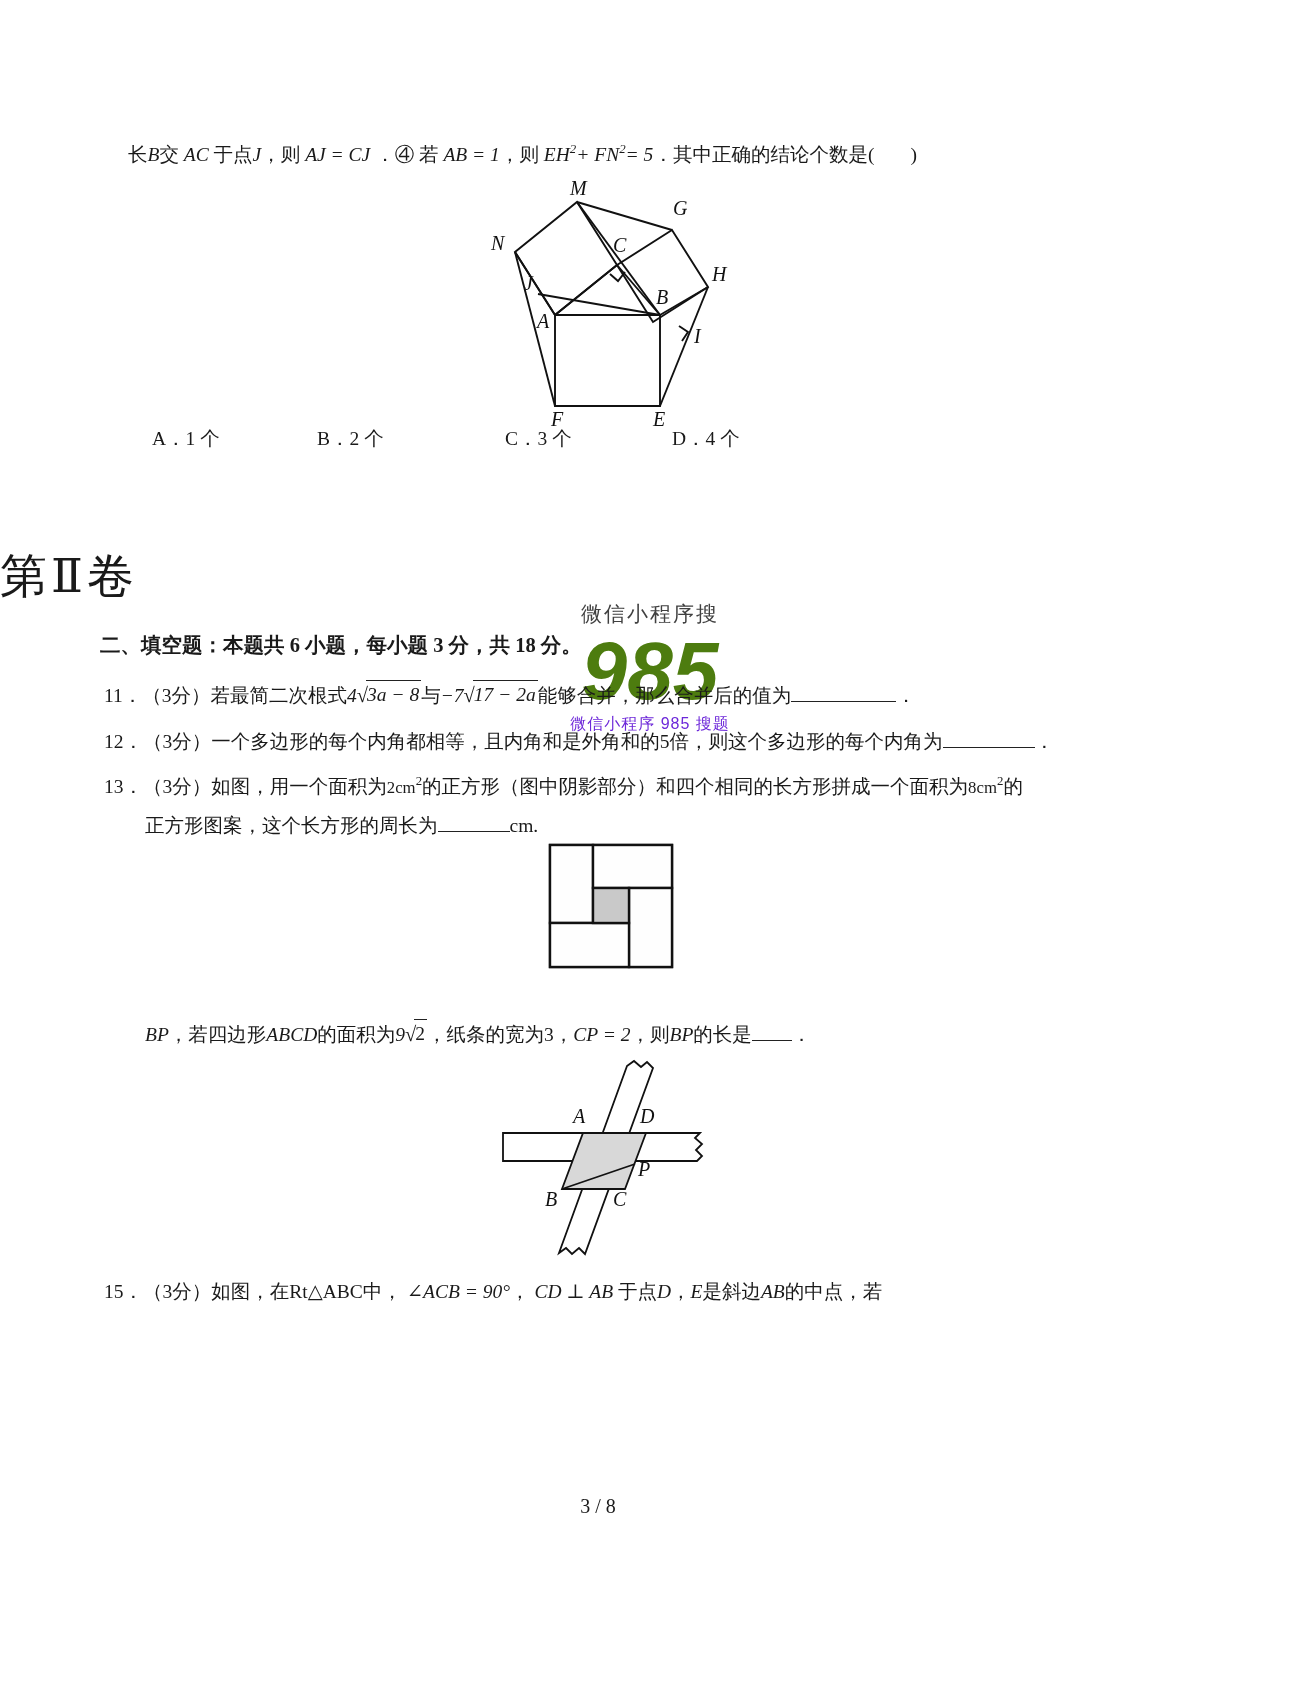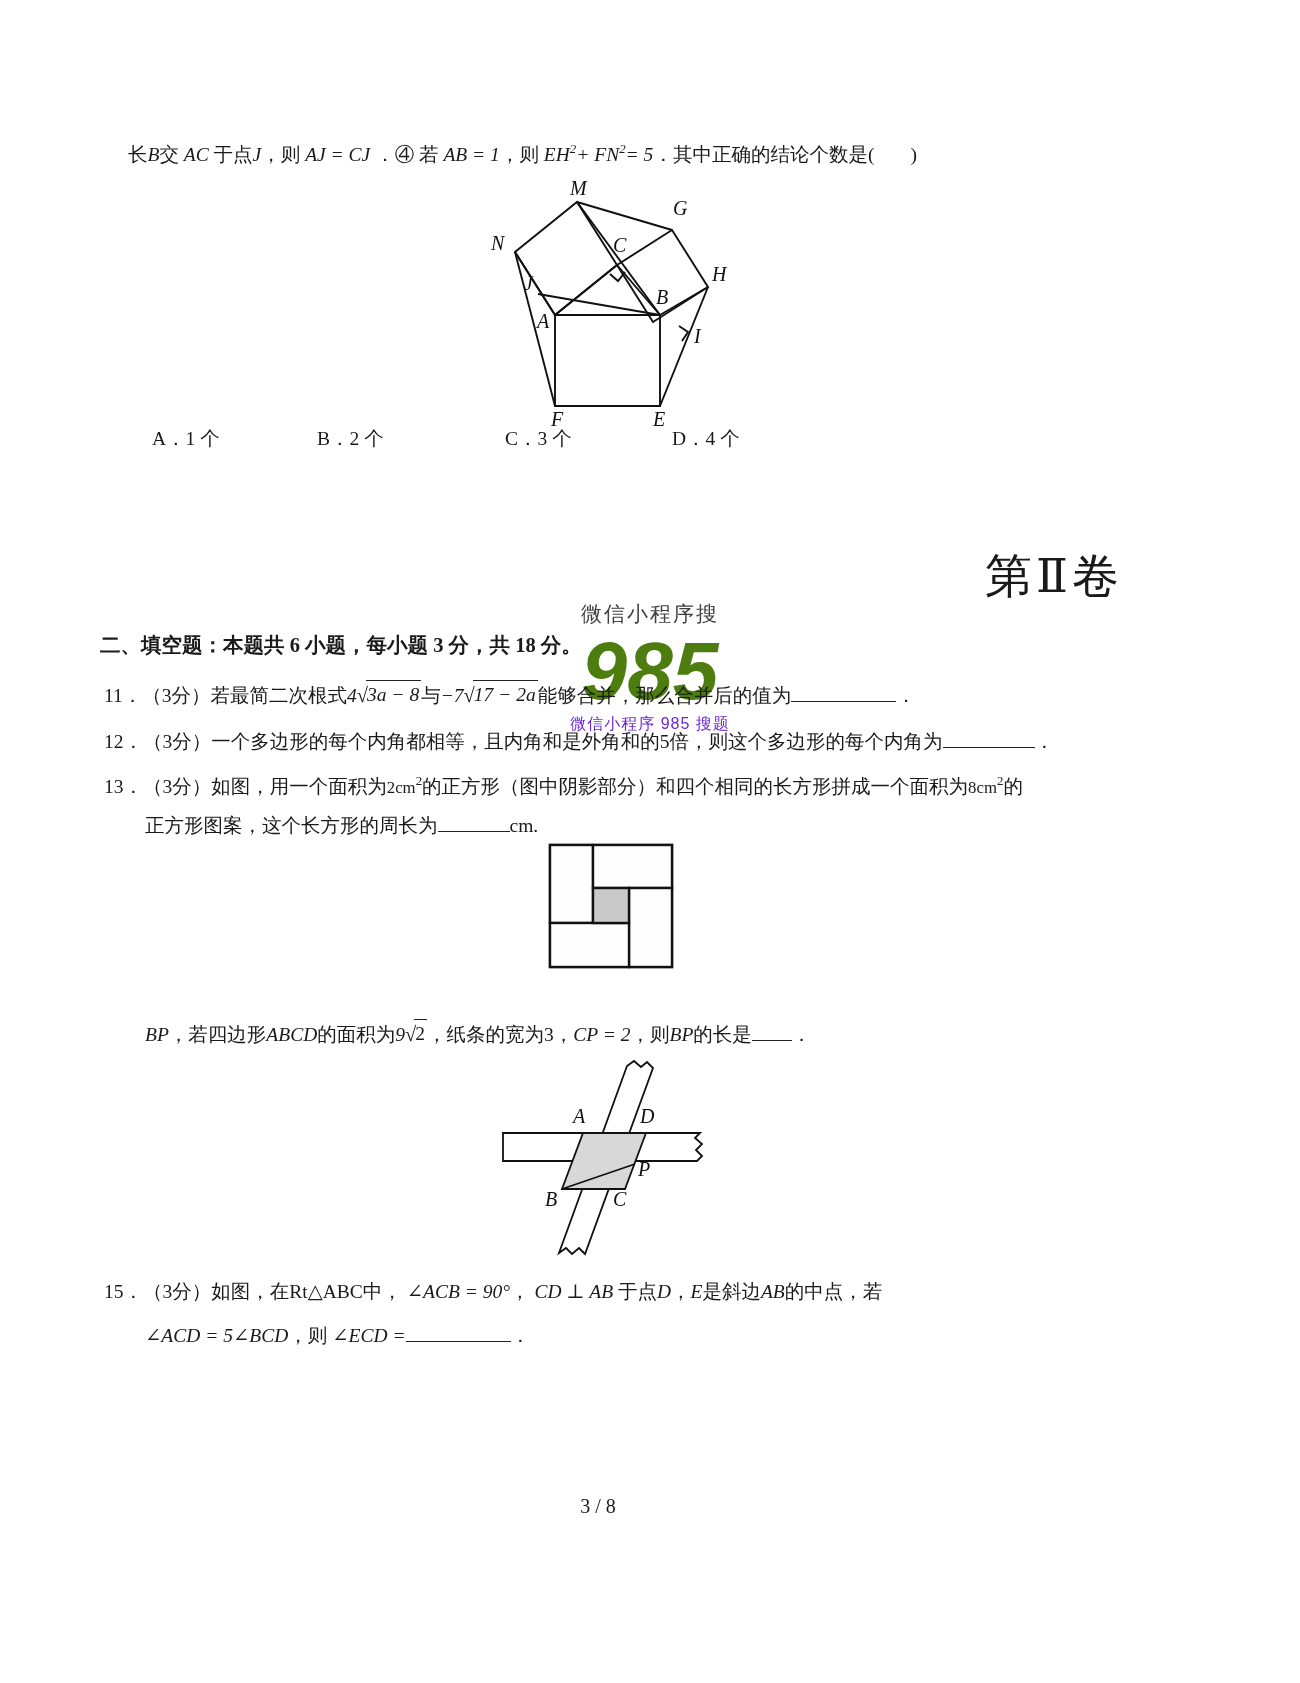--- a/index.html
+++ b/index.html
@@ -89,21 +89,21 @@
     padding: 0 2px 0 1px;
     margin-left: -2px;
     position: relative;
     top: -1px;
   }
 
   
   .partii {
     position: absolute;
     width: 1123px;
-    text-align: right;
+    text-align: left;
     font-size: 47px;
     font-family: "Liberation Serif", "DejaVu Serif", serif;
     letter-spacing: 4px;
     z-index: 2;
   }
 
   
   .footer {
     position: absolute;
     width: 1196px;
@@ -246,19 +246,16 @@
         <text x="143" y="116">P</text>
         <text x="50" y="146">B</text>
         <text x="118" y="146">C</text>
       </g>
     </svg>
   </div>
 
   <div class="txt cn" style="left:104px; top:1278px;">
     <span>15．</span><span>（3分）</span><span>如图，在</span><span>Rt△ABC</span><span>中，</span>&nbsp;<span class="it">∠ACB = 90°</span><span>，</span>&nbsp;<span class="it">CD ⊥ AB</span>&nbsp;<span>于点</span><span class="it">D</span><span>，</span><span class="it">E</span><span>是斜边</span><span class="it">AB</span><span>的中点，若</span>
   </div>
-  <div class="txt cn" style="left:145px; top:1322px;">
-    <span class="it">∠ACD = 5∠BCD</span><span>，则</span>&nbsp;<span class="it">∠ECD =</span><span class="blank-line" style="width:105px;"></span><span>．</span>
-  </div>
 
   <div class="footer" style="top:1495px;">3 / 8</div>
 
 </div>
 
 </body></html>

